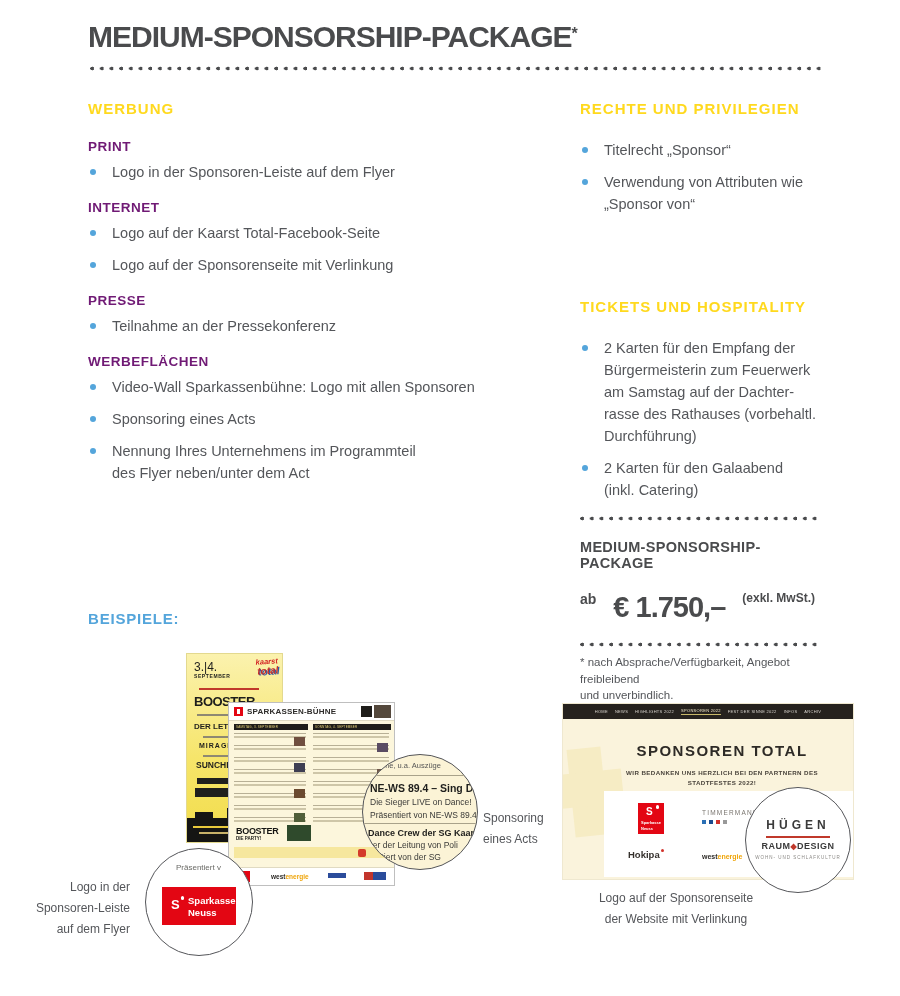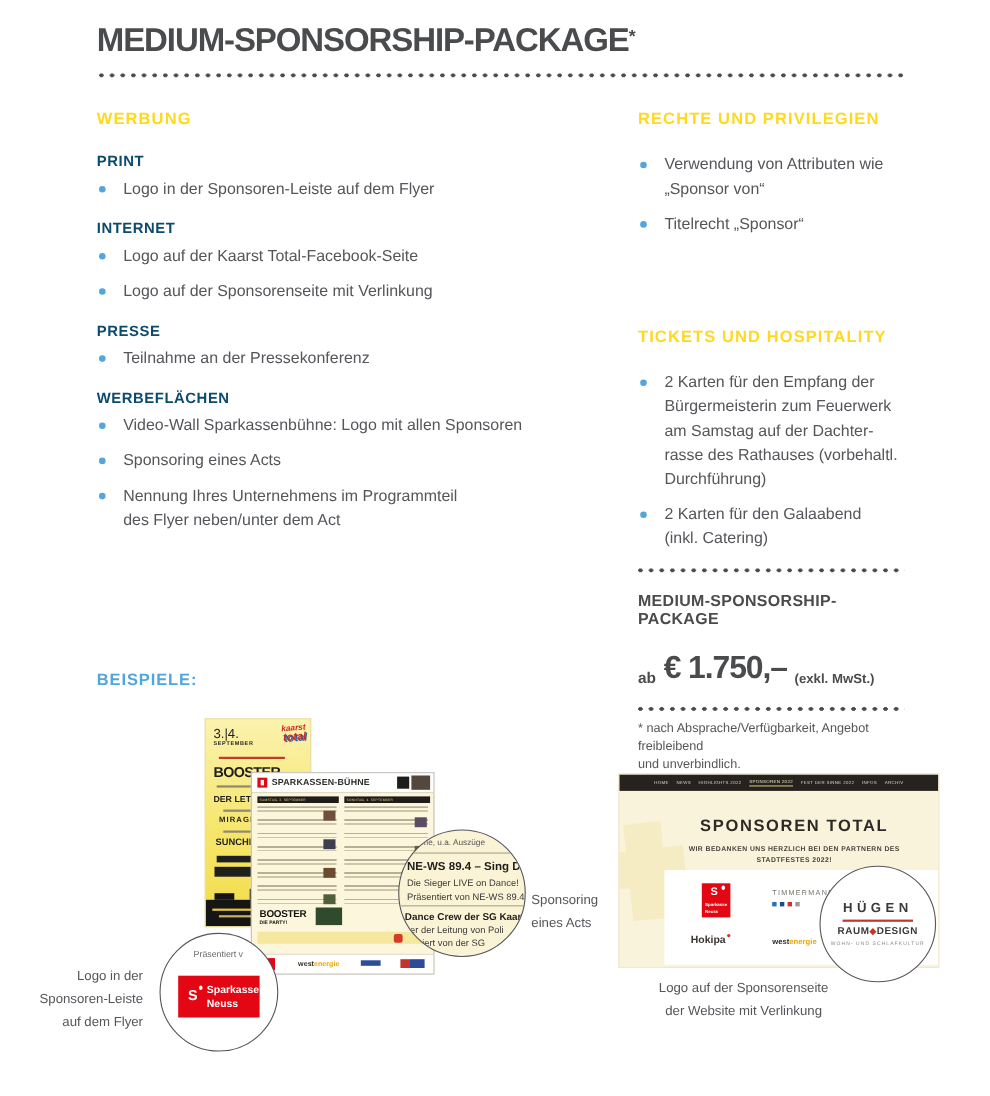--- a/index.html
+++ b/index.html
@@ -11,35 +11,35 @@
   .page-title{position:absolute;left:88px;top:20px;font-size:30px;font-weight:800;
               letter-spacing:-1px;color:#4A4B4D;}
   .page-title sup{font-size:16px;vertical-align:8px;}
   .dots{height:5px;background-image:radial-gradient(circle at 2.2px 2.5px,#4A4B4D 1.8px,transparent 2.1px);
         background-size:9.7px 5px;background-repeat:repeat-x;}
   .dots-main{position:absolute;left:90px;top:66px;width:732px;}
 
   
   .col{position:absolute;}
   .h-yellow{font-size:15px;font-weight:800;letter-spacing:1px;color:#FFD91E;margin:0 0 22px 0;}
-  .h-sub{font-size:13.5px;font-weight:800;letter-spacing:.5px;color:#0c4a6e;margin:17px 0 7px 0;}
+  .h-sub{font-size:13.5px;font-weight:800;letter-spacing:.5px;color:#701a75;margin:17px 0 7px 0;}
   ul.blist{list-style:none;margin:0;padding:0;}
   ul.blist li{display:flex;margin:0 0 10px 0;}
   .bdot{flex:0 0 6px;width:6px;height:6px;border-radius:50%;background:#54A5DB;margin:8px 16px 0 2px;}
   .btext{font-size:14.5px;line-height:1.52;color:#54565A;}
 
   .col-left{left:88px;top:100px;width:420px;}
   .rsec1{left:580px;top:100px;width:255px;}
   .rsec2{left:580px;top:298px;width:255px;}
 
   
   .price-block{left:580px;top:516px;width:252px;}
   .price-dots{width:242px;}
   .pkg-name{font-size:14.5px;font-weight:800;letter-spacing:.3px;color:#4A4B4D;margin-top:18px;}
-  .price-row{display:flex;align-items:flex-end;margin-top:20px;color:#4A4B4D;}
+  .price-row{display:flex;align-items:flex-start;margin-top:20px;color:#4A4B4D;gap:10px;}
   .price-ab{font-size:14px;font-weight:800;margin-right:7px;}
   .price-big{font-size:29px;font-weight:800;letter-spacing:-1px;}
   .price-vat{font-size:12px;font-weight:600;margin-left:7px;}
   .price-dots2{margin-top:18px;}
   .footnote{font-size:11.5px;line-height:1.45;margin-top:7px;color:#54565A;}
 
   
   .beispiele-h{position:absolute;left:88px;top:610px;font-size:15px;font-weight:800;
                letter-spacing:.8px;color:#54A5DB;text-align:right;}
   .caption{position:absolute;font-size:12px;line-height:1.75;color:#54565A;}
@@ -222,26 +222,26 @@
 des Flyer neben/unter dem Act</span>
         </li>
     </ul>
   </div>
 
   <div class="col rsec1">
     <h2 class="h-yellow">RECHTE UND PRIVILEGIEN</h2>
     <ul class="blist">
       <li>
           <span class="bdot"></span>
+          <span class="btext pre">Titelrecht „Sponsor“</span>
+        </li>
+      <li>
+          <span class="bdot"></span>
           <span class="btext pre">Verwendung von Attributen wie
 „Sponsor von“</span>
-        </li>
-      <li>
-          <span class="bdot"></span>
-          <span class="btext pre">Titelrecht „Sponsor“</span>
         </li>
     </ul>
   </div>
 
   <div class="col rsec2">
     <h2 class="h-yellow">TICKETS UND HOSPITALITY</h2>
     <ul class="blist">
       <li>
           <span class="bdot"></span>
           <span class="btext pre">2 Karten für den Empfang der

